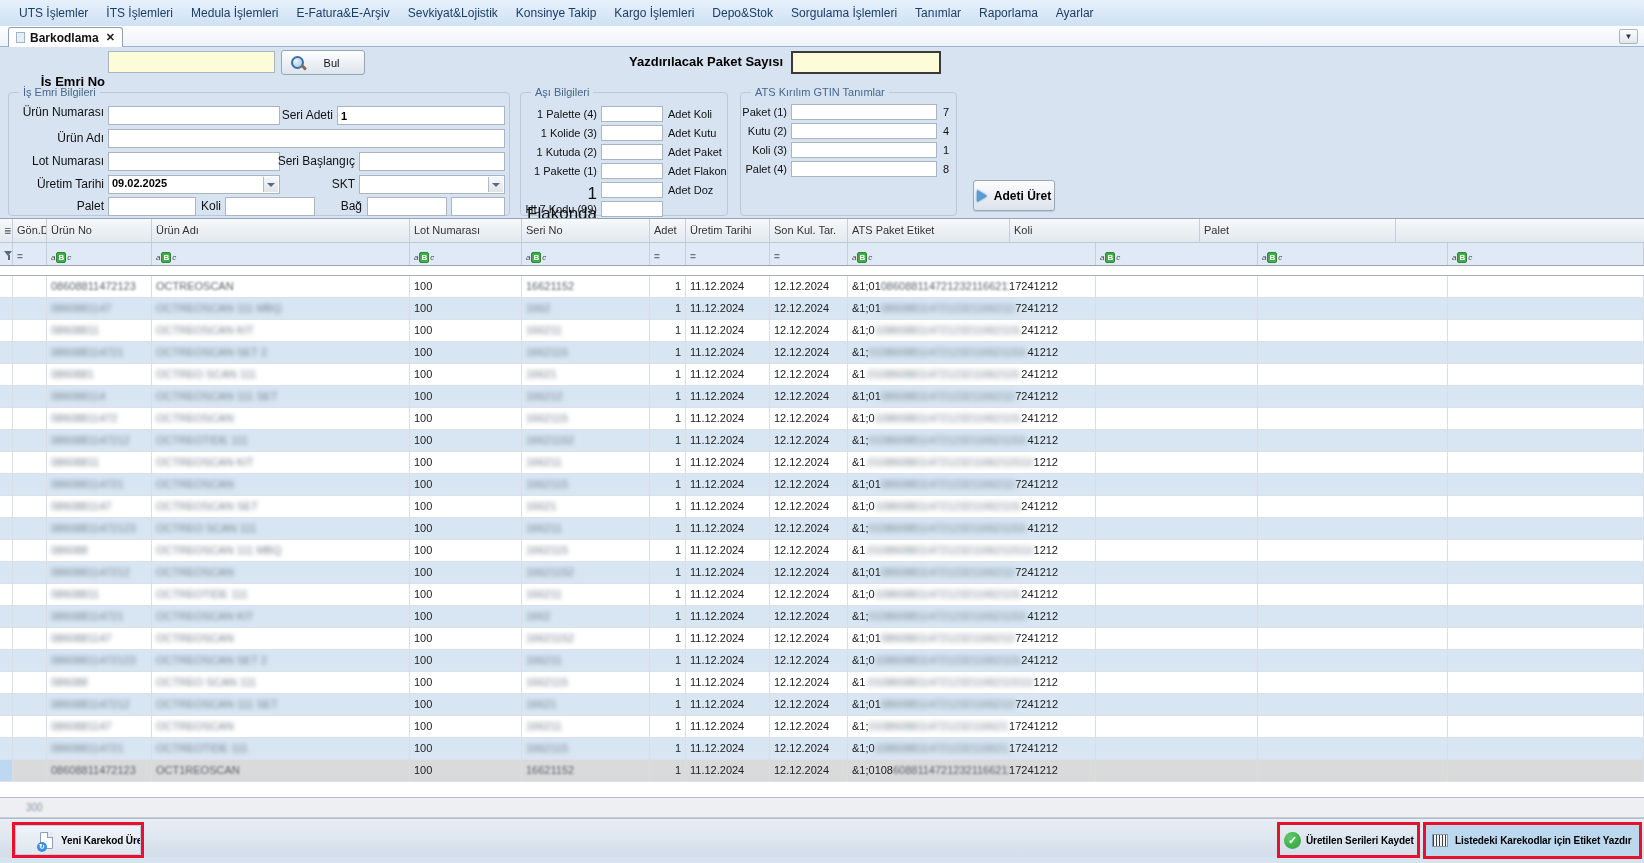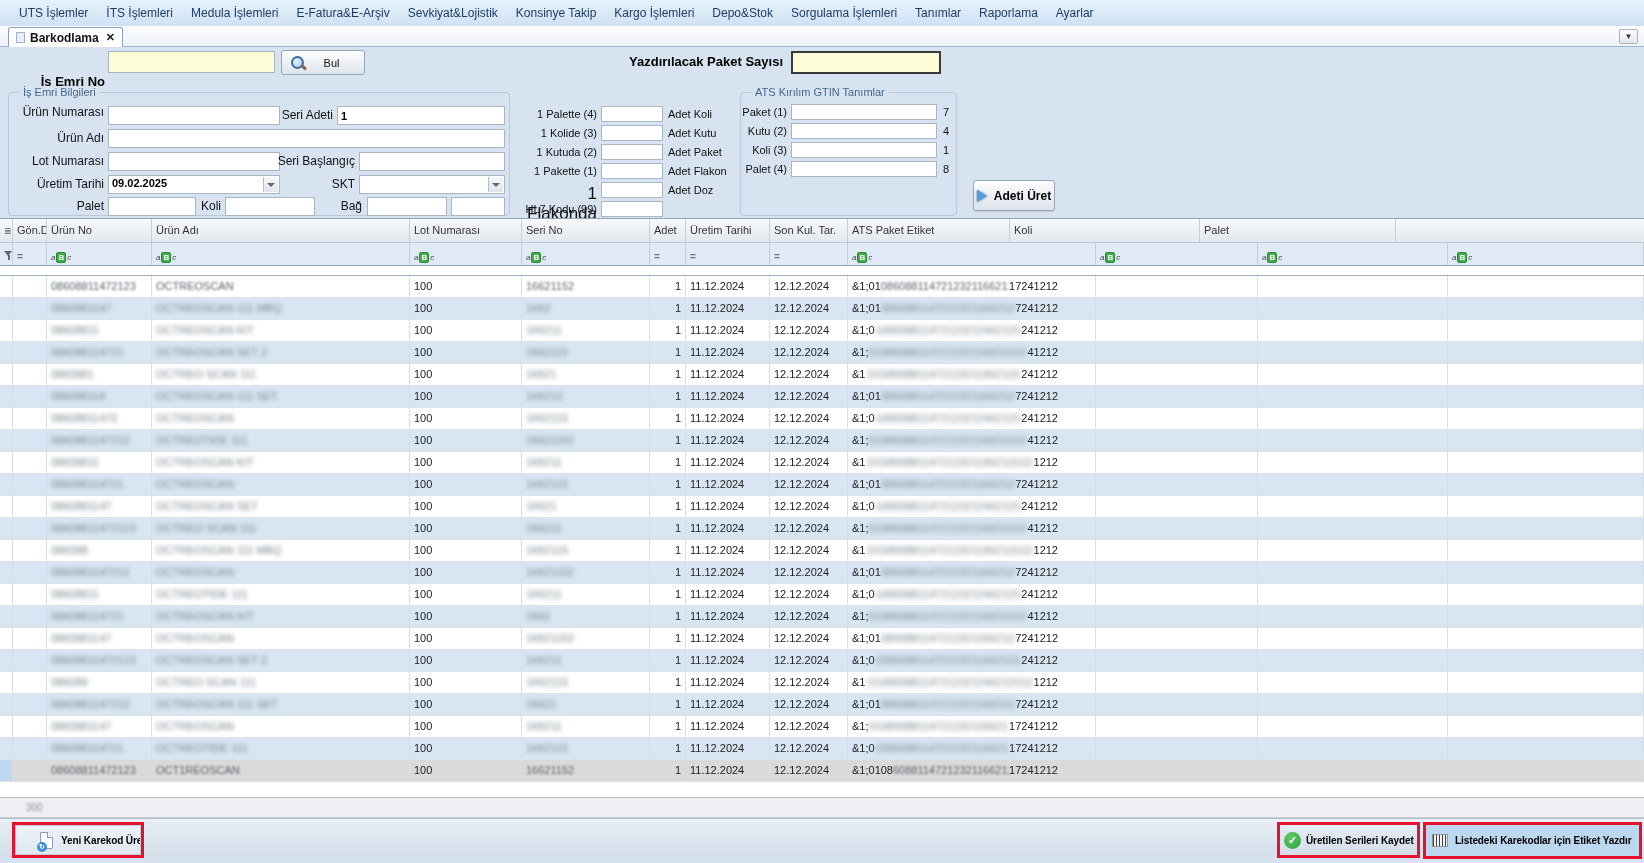--- a/index.html
+++ b/index.html
@@ -172,20 +172,23 @@
       <span class="combo-arrow"></span>
     </div>
     <div class="abs lbl" style="left:0;top:152px;width:104px;text-align:right;">Palet</div>
     <input class="inp" style="left: 108px; top: 150px; width: 88px; height: 19px;">
     <div class="abs lbl" style="left:160px;top:152px;width:61px;text-align:right;">Koli</div>
     <input class="inp" style="left: 225px; top: 150px; width: 90px; height: 19px;">
     <div class="abs lbl" style="left:300px;top:152px;width:62px;text-align:right;">Bağ</div>
     <input class="inp" style="left: 367px; top: 150px; width: 80px; height: 19px;">
     <input class="inp" style="left: 451px; top: 150px; width: 54px; height: 19px;">
 
+    <div class="gb" style="left:520px;top:45px;width:208px;height:124px;">
+      <span class="gb-title">Aşı Bilgileri</span>
+    </div>
     <div id="asi-rows">
         <div class="abs" style="left: 520px; top: 61px; width: 77px; text-align: right; font-size: 11px; color: rgb(17, 17, 17);">1 Palette (4)</div>
         <input class="inp" style="left: 601px; top: 59px; width: 62px; height: 16px;">
         <div class="abs" style="left: 668px; top: 61px; font-size: 11px; color: rgb(17, 17, 17);">Adet Koli</div>
         <div class="abs" style="left: 520px; top: 80px; width: 77px; text-align: right; font-size: 11px; color: rgb(17, 17, 17);">1 Kolide (3)</div>
         <input class="inp" style="left: 601px; top: 78px; width: 62px; height: 16px;">
         <div class="abs" style="left: 668px; top: 80px; font-size: 11px; color: rgb(17, 17, 17);">Adet Kutu</div>
         <div class="abs" style="left: 520px; top: 99px; width: 77px; text-align: right; font-size: 11px; color: rgb(17, 17, 17);">1 Kutuda (2)</div>
         <input class="inp" style="left: 601px; top: 97px; width: 62px; height: 16px;">
         <div class="abs" style="left: 668px; top: 99px; font-size: 11px; color: rgb(17, 17, 17);">Adet Paket</div>

